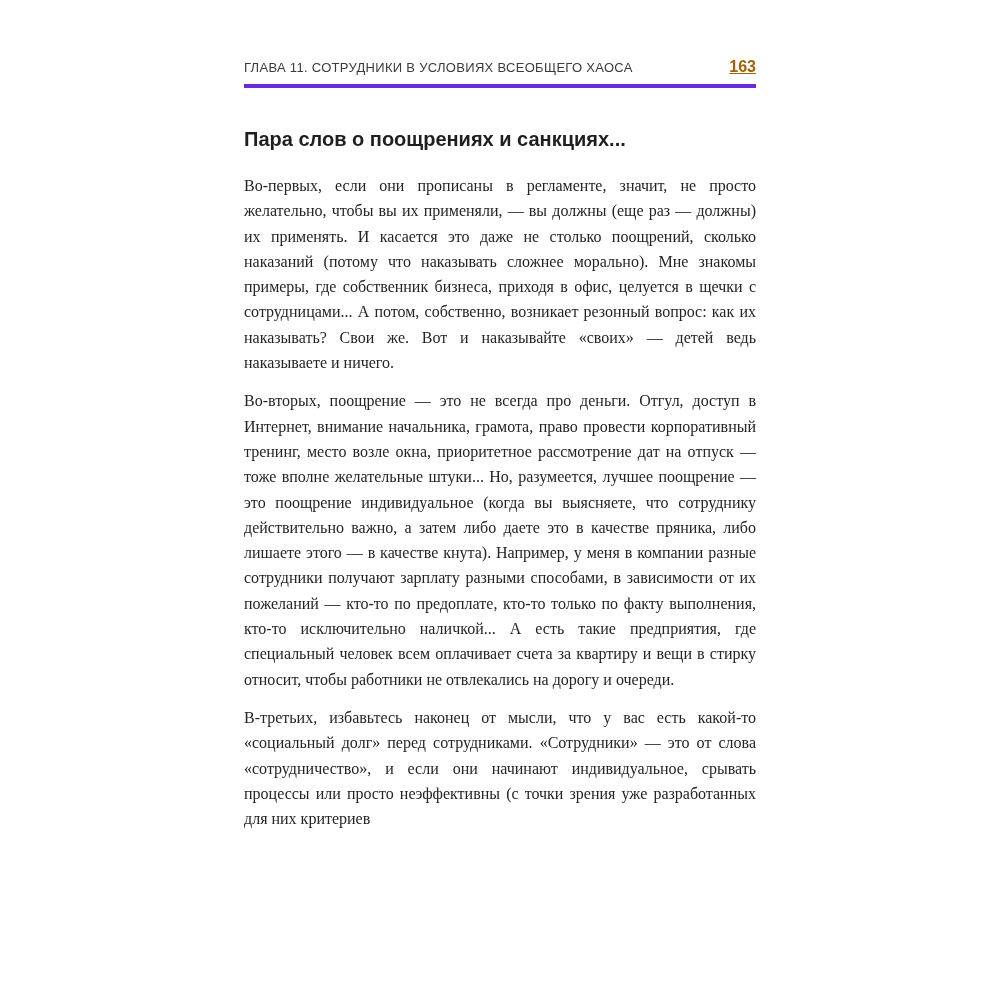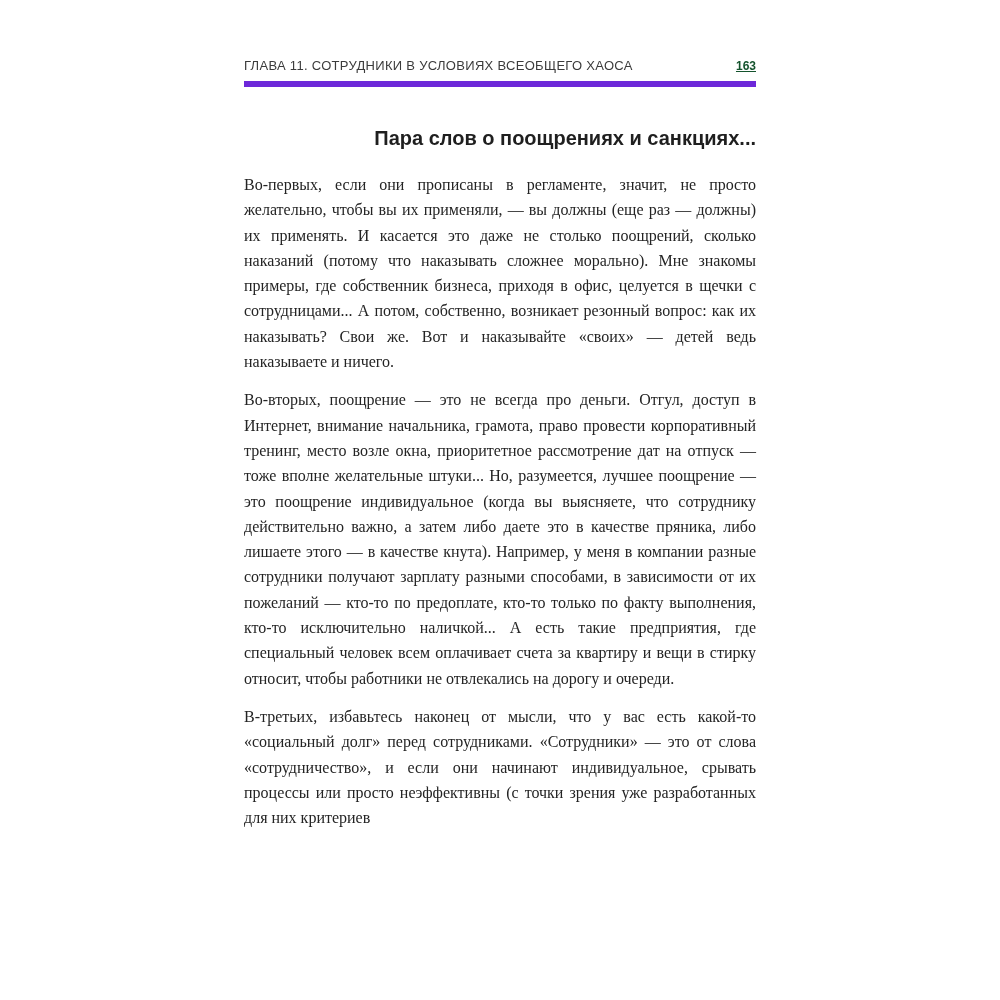--- a/index.html
+++ b/index.html
@@ -14,38 +14,38 @@
     margin: 0 auto;
     padding-top: 58px;
     background: #ffffff;
   }
   .running-header {
     display: flex;
     justify-content: space-between;
     align-items: baseline;
     font-family: "Liberation Sans", sans-serif;
     color: #3b3b3b;
-    border-bottom: 6px solid #6d28d9;
+    border-bottom: 4px solid #6d28d9;
     padding-bottom: 8px;
   }
   .running-header .chapter {
     font-size: 13px;
     letter-spacing: 0.3px;
     font-weight: 400;
   }
   .running-header .page-num {
-    font-size: 12px;
+    font-size: 16px;
     font-weight: 700;
-    color: #14532d;
+    color: #a16207;
     text-decoration: underline;
   }
   .section-title {
     margin-top: 40px;
     margin-bottom: 22px;
-    text-align: right;
+    text-align: left;
     font-family: "Liberation Sans", sans-serif;
     font-weight: 700;
     font-size: 20px;
     color: #1f1f1f;
   }
   .body-text p {
     font-family: "Liberation Serif", serif;
     font-size: 16px;
     line-height: 25.3px;
     color: #242424;

